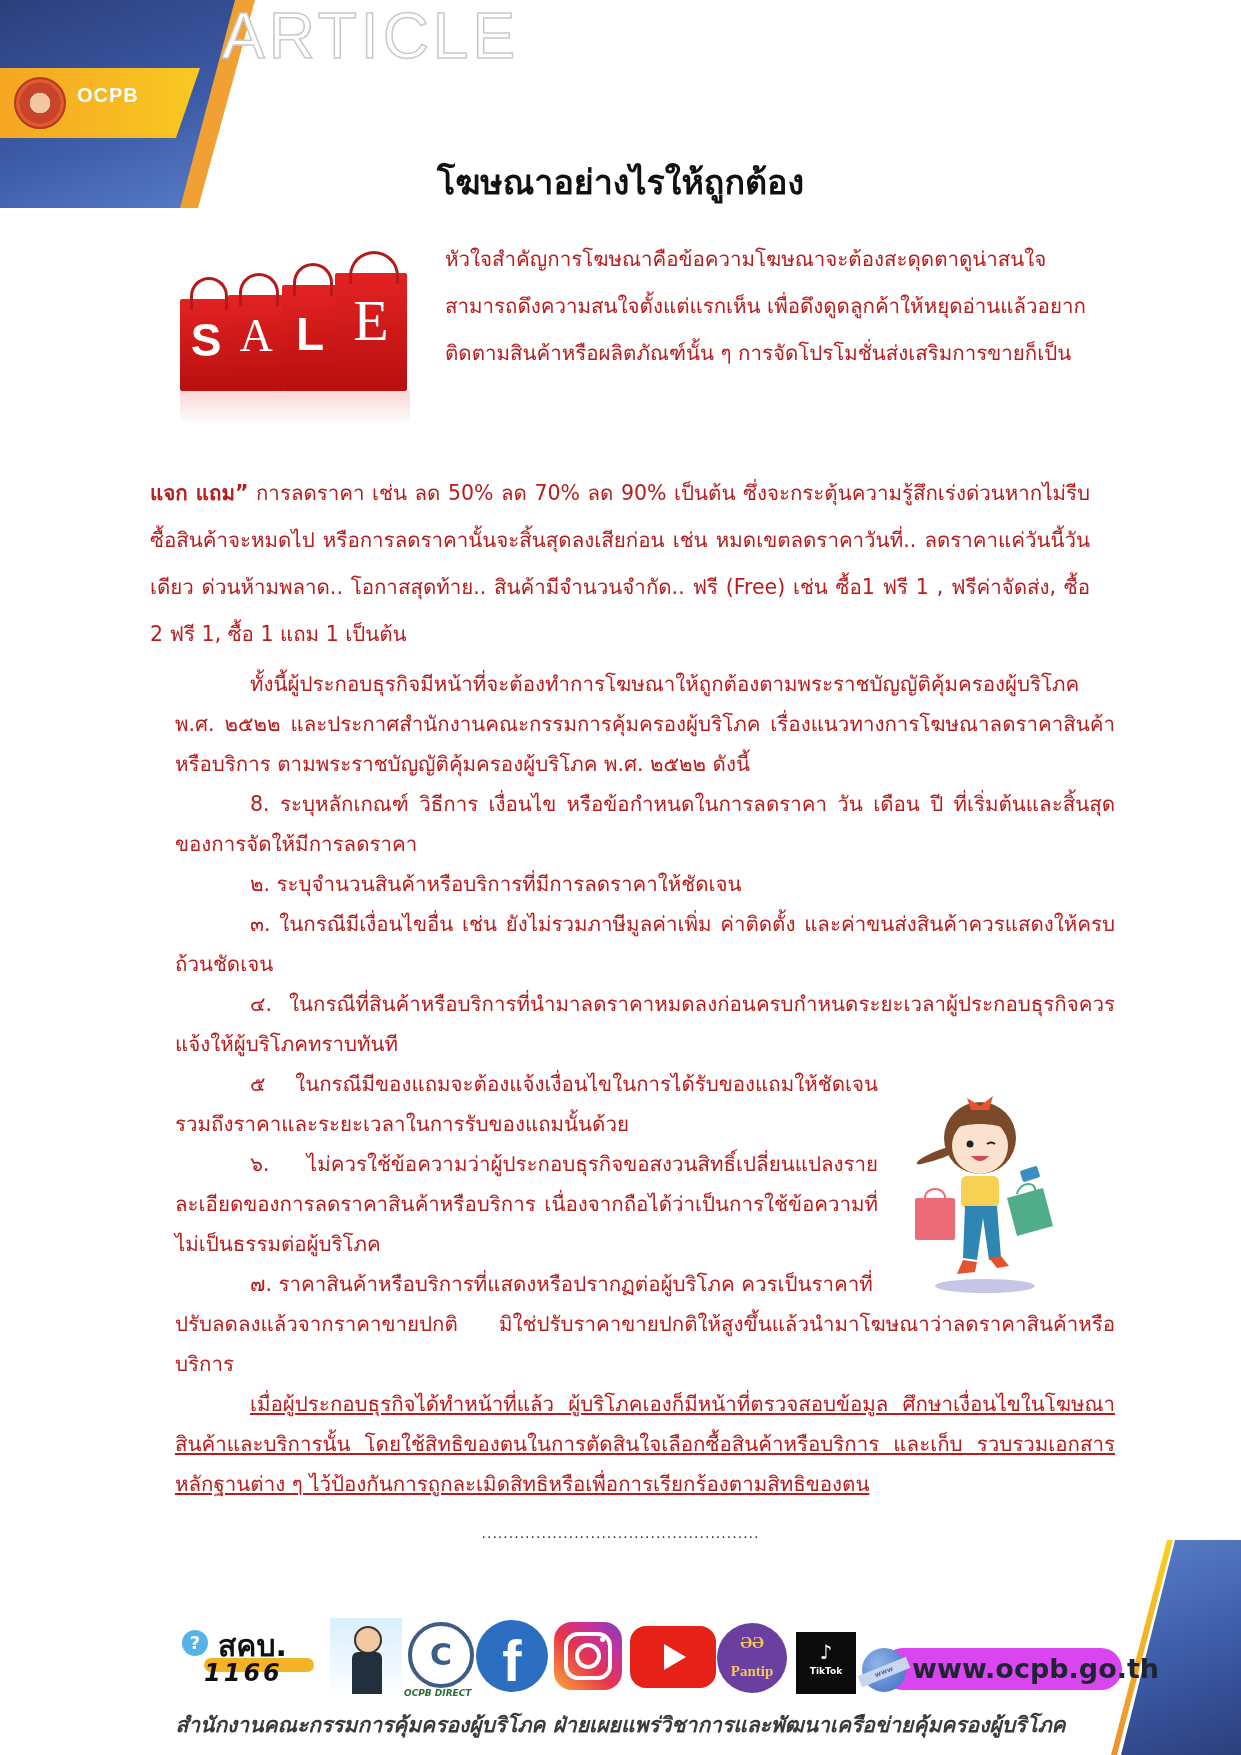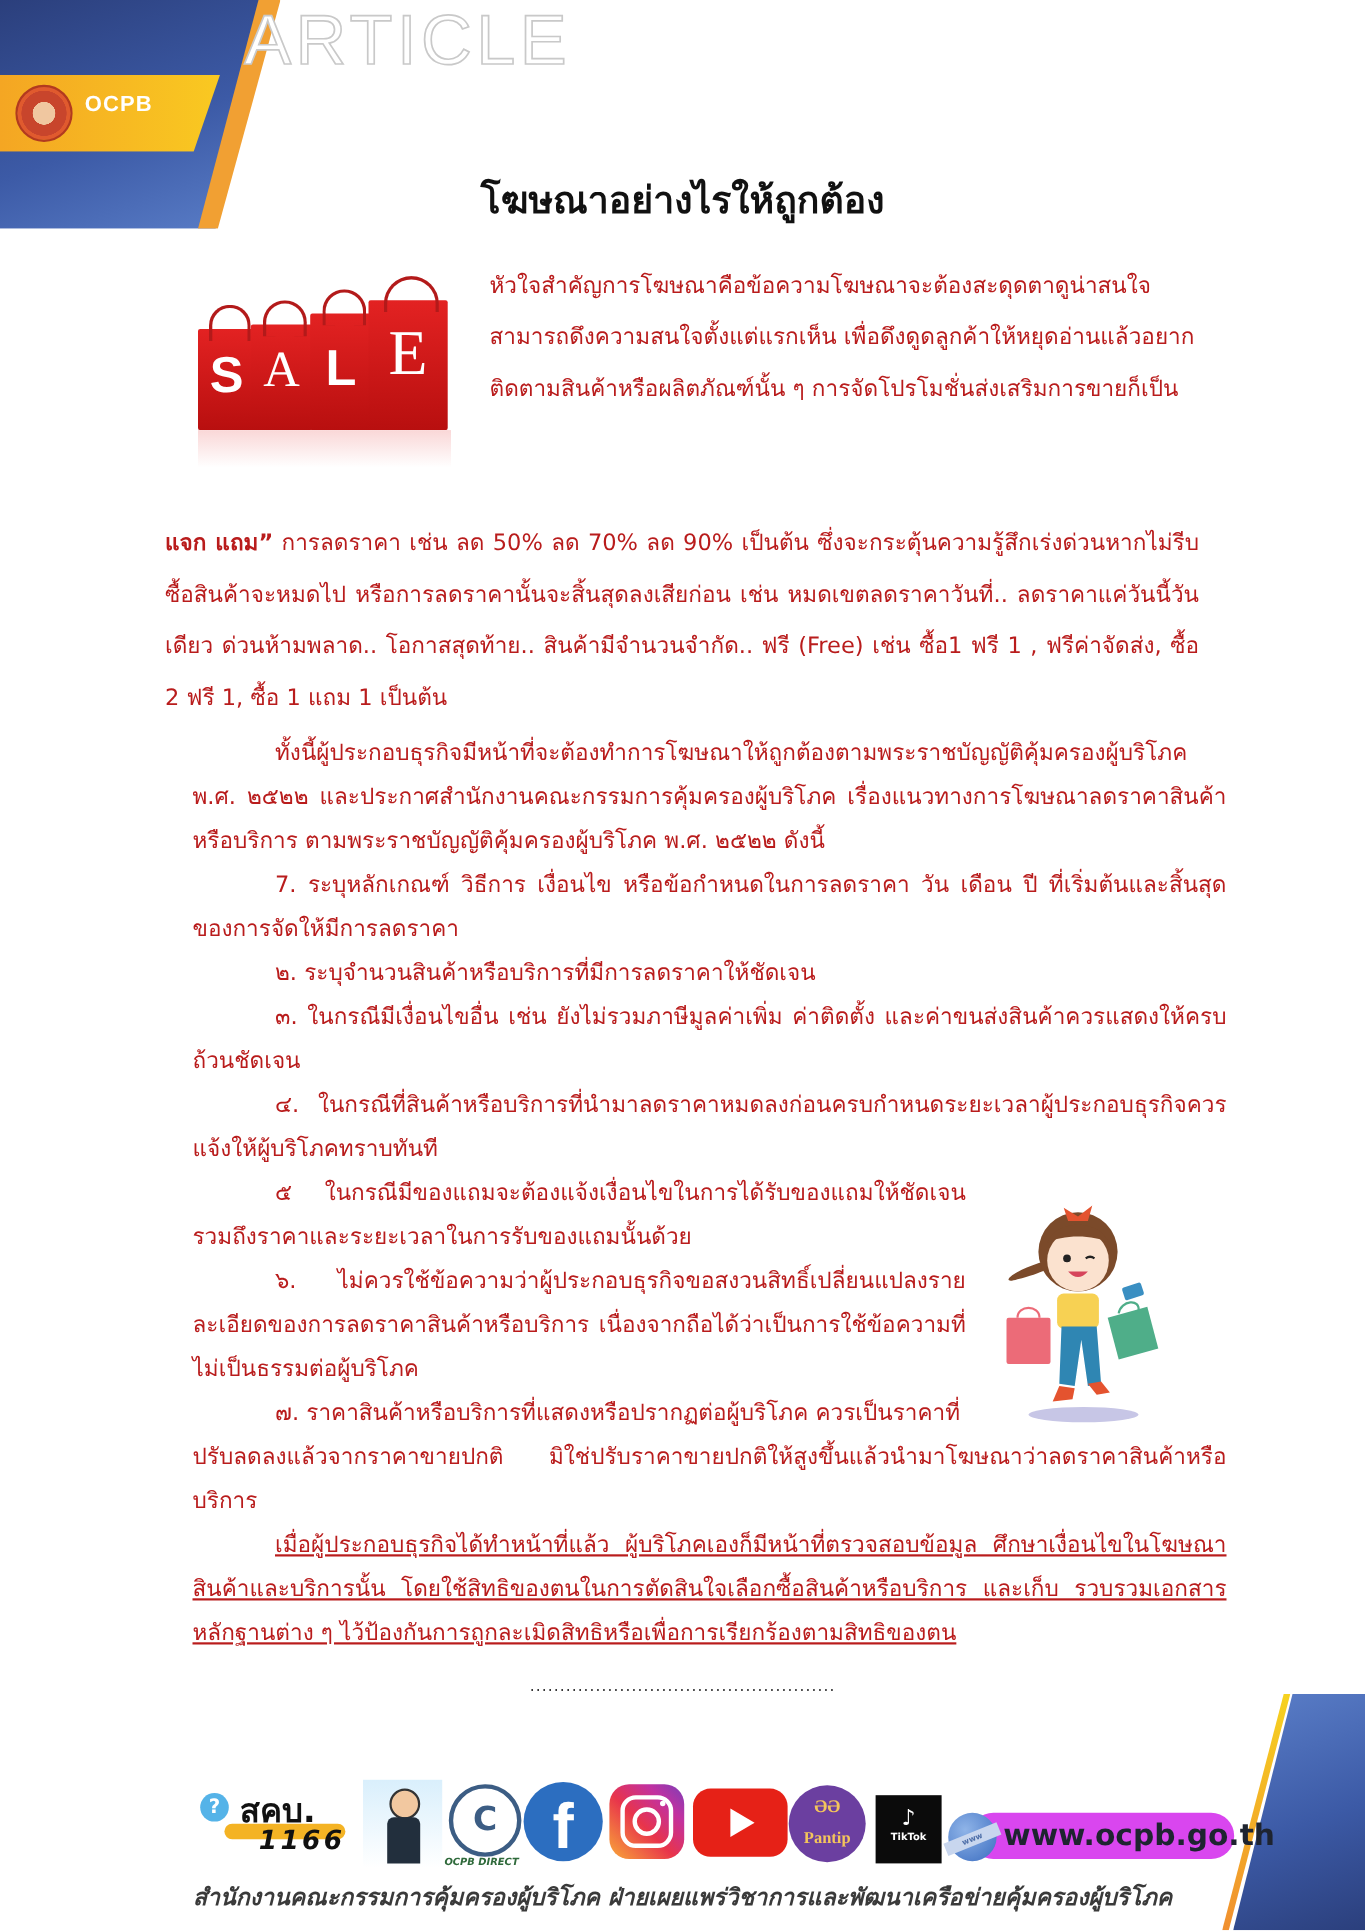--- a/index.html
+++ b/index.html
@@ -69,21 +69,21 @@
     clip-path: polygon(45% 0, 100% 0, 100% 100%, 0 100%);
   }
   .ftr-stripe {
     position: absolute; right: 0; bottom: 0; width: 130px; height: 215px; background: linear-gradient(180deg, #f6d21f, #f08f2f);
     clip-path: polygon(56px 0, 62px 0, 6px 215px, 0 215px);
   }
   .social-row { position: absolute; left: 182px; top: 1618px; height: 80px; width: 960px; }
   .icon-box { position: absolute; top: 0; }
   .hotline { left: 0; top: 4px; width: 140px; height: 66px; }
   .hotline .t1 { position: absolute; left: 36px; top: 0; font-size: 30px; font-weight: bold; color: #111; }
-  .hotline .t2 { position: absolute; left: 22px; top: 36px; width: 110px; height: 14px; background: #f4b324; border-radius: 14px; text-align: right; font-size: 24px; font-weight: bold; font-style: italic; color: #111; line-height: 30px; letter-spacing: 3px; }
+  .hotline .t2 { position: absolute; left: 22px; top: 36px; width: 110px; height: 14px; background: #f4b324; border-radius: 14px; text-align: left; font-size: 24px; font-weight: bold; font-style: italic; color: #111; line-height: 30px; letter-spacing: 3px; }
   .hotline .phone { position: absolute; left: 0; top: 8px; width: 26px; height: 26px; border-radius: 50%; background: #55b3e8; color: #fff; text-align: center; font-weight: bold; font-size: 18px; line-height: 26px; }
   .direct { left: 148px; top: 0; width: 72px; height: 80px; background: linear-gradient(180deg, #d9effc, #ffffff); }
   .direct .person { position: absolute; left: 24px; top: 8px; width: 24px; height: 24px; border-radius: 50%; background: #f2c8a0; border: 2px solid #333; }
   .direct .body { position: absolute; left: 22px; top: 34px; width: 30px; height: 42px; background: #222f3d; border-radius: 6px 6px 0 0; }
   .ocpb-direct { left: 226px; top: 4px; width: 66px; height: 66px; border-radius: 50%; border: 4px solid #3c5d84; box-sizing: border-box; color: #3c5d84; text-align: center; font-size: 30px; line-height: 58px; font-weight: bold; }
   .ocpb-direct-label { position: absolute; left: 222px; top: 70px; font-size: 9px; font-style: italic; color: #2f6a3b; font-weight: bold; }
   .fb { left: 294px; top: 2px; width: 72px; height: 72px; border-radius: 50%; background: #2c6ec0; color: #fff; font-size: 58px; font-weight: bold; text-align: center; line-height: 82px; font-family: "Liberation Sans", sans-serif; overflow: hidden; }
   .ig { left: 372px; top: 4px; width: 68px; height: 68px; border-radius: 18px; background: linear-gradient(45deg, #f9a938 0%, #e8344b 45%, #c231a0 75%, #7a3fb8 100%); }
   .ig .inner { position: absolute; left: 10px; top: 10px; width: 48px; height: 48px; border: 4px solid #fff; border-radius: 14px; box-sizing: border-box; }
   .ig .lens { position: absolute; left: 21px; top: 21px; width: 26px; height: 26px; border: 4px solid #fff; border-radius: 50%; box-sizing: border-box; }
@@ -136,21 +136,21 @@
   <div>หัวใจสำคัญการโฆษณาคือข้อความโฆษณาจะต้องสะดุดตาดูน่าสนใจ</div>
   <div>สามารถดึงความสนใจตั้งแต่แรกเห็น เพื่อดึงดูดลูกค้าให้หยุดอ่านแล้วอยาก</div>
   <div>ติดตามสินค้าหรือผลิตภัณฑ์นั้น ๆ การจัดโปรโมชั่นส่งเสริมการขายก็เป็น</div>
 </div>
 <div class="intro-cont body-text">
   <span class="bold">แจก แถม”</span><span> การลดราคา เช่น ลด 50% ลด 70% ลด 90% เป็นต้น ซึ่งจะกระตุ้นความรู้สึกเร่งด่วนหากไม่รีบซื้อสินค้าจะหมดไป หรือการลดราคานั้นจะสิ้นสุดลงเสียก่อน เช่น หมดเขตลดราคาวันที่.. ลดราคาแค่วันนี้วันเดียว ด่วนห้ามพลาด.. โอกาสสุดท้าย.. สินค้ามีจำนวนจำกัด.. ฟรี (Free) เช่น ซื้อ1 ฟรี 1 , ฟรีค่าจัดส่ง, ซื้อ 2 ฟรี 1, ซื้อ 1 แถม 1 เป็นต้น</span>
 </div>
 
 <div class="para body-text tight indent" style="top:664px;">ทั้งนี้ผู้ประกอบธุรกิจมีหน้าที่จะต้องทำการโฆษณาให้ถูกต้องตามพระราชบัญญัติคุ้มครองผู้บริโภค พ.ศ. ๒๕๒๒ และประกาศสำนักงานคณะกรรมการคุ้มครองผู้บริโภค เรื่องแนวทางการโฆษณาลดราคาสินค้าหรือบริการ ตามพระราชบัญญัติคุ้มครองผู้บริโภค พ.ศ. ๒๕๒๒ ดังนี้</div>
 
-<div class="para body-text tight indent" style="top:784px;">7. ระบุหลักเกณฑ์ วิธีการ เงื่อนไข หรือข้อกำหนดในการลดราคา วัน เดือน ปี ที่เริ่มต้นและสิ้นสุดของการจัดให้มีการลดราคา</div>
+<div class="para body-text tight indent" style="top:784px;">8. ระบุหลักเกณฑ์ วิธีการ เงื่อนไข หรือข้อกำหนดในการลดราคา วัน เดือน ปี ที่เริ่มต้นและสิ้นสุดของการจัดให้มีการลดราคา</div>
 <div class="para body-text tight indent" style="top:864px;">๒. ระบุจำนวนสินค้าหรือบริการที่มีการลดราคาให้ชัดเจน</div>
 <div class="para body-text tight indent" style="top:904px;">๓. ในกรณีมีเงื่อนไขอื่น เช่น ยังไม่รวมภาษีมูลค่าเพิ่ม ค่าติดตั้ง และค่าขนส่งสินค้าควรแสดงให้ครบถ้วนชัดเจน</div>
 <div class="para body-text tight indent" style="top:984px;">๔. ในกรณีที่สินค้าหรือบริการที่นำมาลดราคาหมดลงก่อนครบกำหนดระยะเวลาผู้ประกอบธุรกิจควรแจ้งให้ผู้บริโภคทราบทันที</div>
 <div class="para body-text tight indent narrow" style="top:1064px;">๕ ในกรณีมีของแถมจะต้องแจ้งเงื่อนไขในการได้รับของแถมให้ชัดเจนรวมถึงราคาและระยะเวลาในการรับของแถมนั้นด้วย</div>
 <div class="para body-text tight indent narrow" style="top:1144px;">๖. ไม่ควรใช้ข้อความว่าผู้ประกอบธุรกิจขอสงวนสิทธิ์เปลี่ยนแปลงรายละเอียดของการลดราคาสินค้าหรือบริการ เนื่องจากถือได้ว่าเป็นการใช้ข้อความที่ไม่เป็นธรรมต่อผู้บริโภค</div>
 <div class="para body-text tight" style="top:1264px;">
   <div class="indent" style="width:703px;">๗. ราคาสินค้าหรือบริการที่แสดงหรือปรากฏต่อผู้บริโภค ควรเป็นราคาที่</div>
   <div>ปรับลดลงแล้วจากราคาขายปกติ มิใช่ปรับราคาขายปกติให้สูงขึ้นแล้วนำมาโฆษณาว่าลดราคาสินค้าหรือบริการ</div>
 </div>
 

